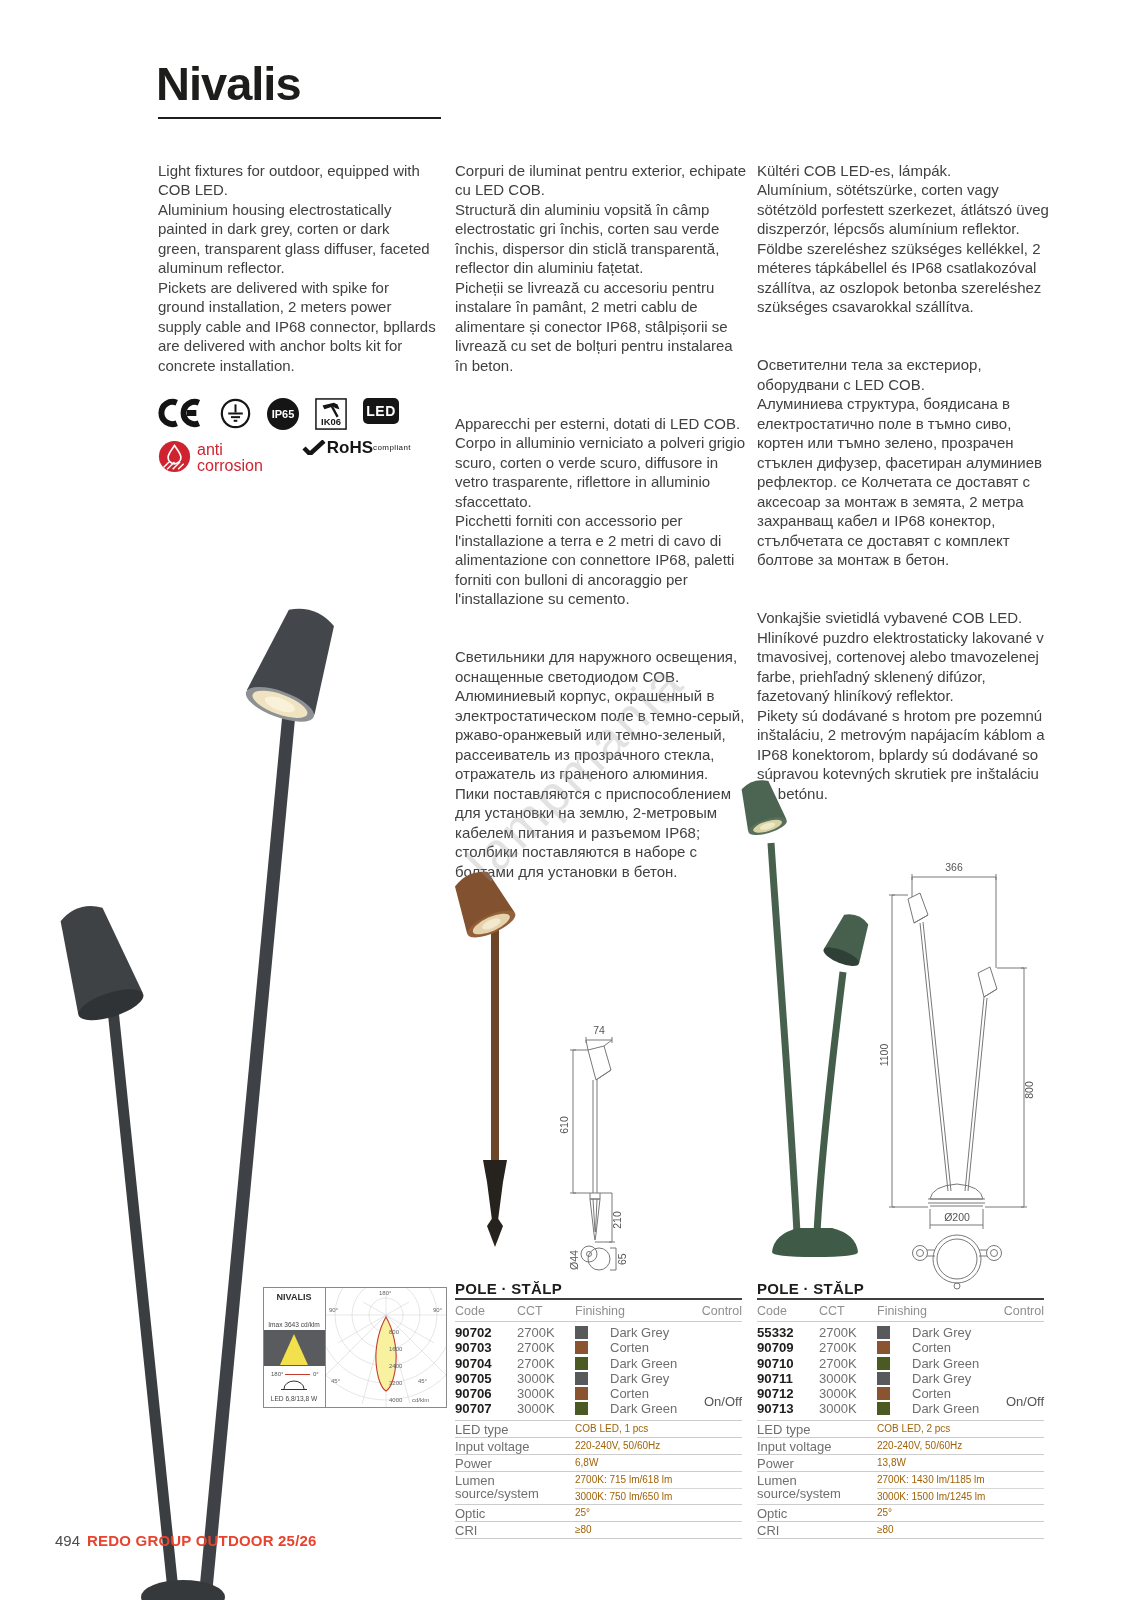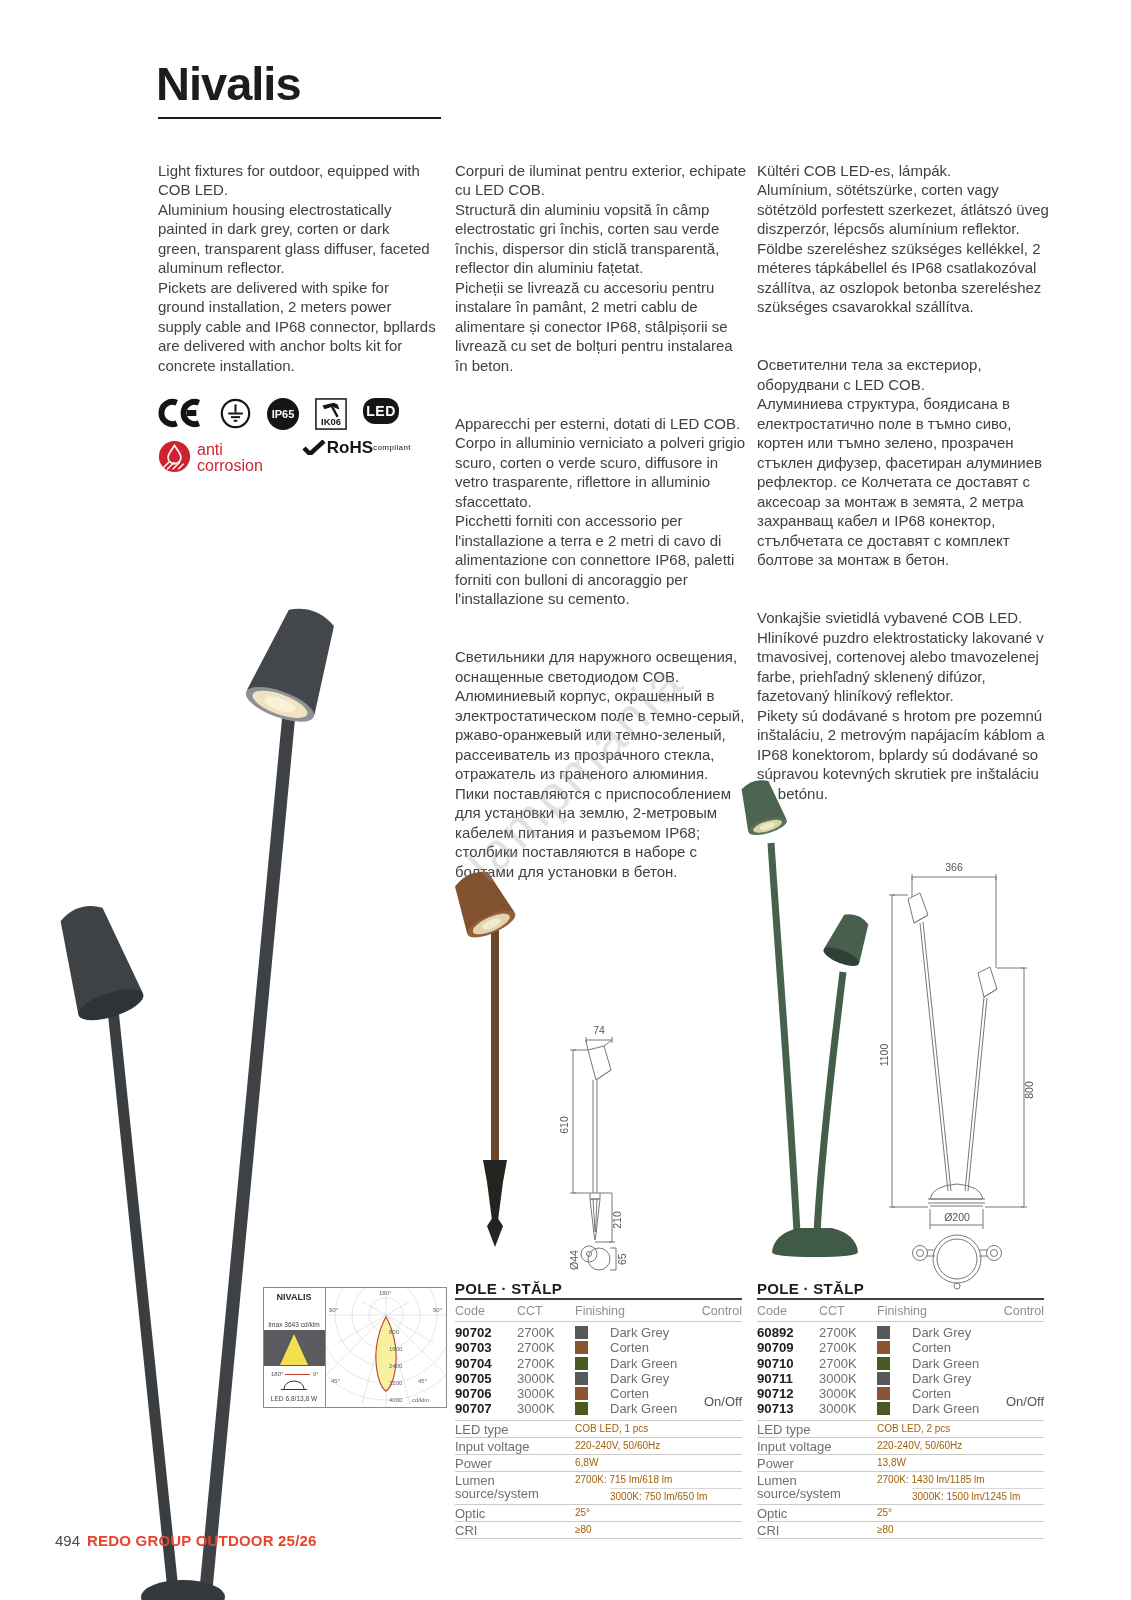--- a/index.html
+++ b/index.html
@@ -13,21 +13,21 @@
   .col1{left:158px;top:141px;width:278px;}
   .col2{left:455px;top:141px;width:292px;}
   .col3{left:757px;top:141px;width:292px;}
   .desc p{margin:0 0 19px 0;white-space:pre-line;}
   
   .certs{position:absolute;left:158px;top:398px;width:300px;}
   .cert-row1{display:flex;align-items:flex-start;gap:16px;height:34px;}
   .cert-row2{display:flex;align-items:flex-start;gap:6px;margin-top:8px;}
   .ip65{width:32px;height:32px;border-radius:50%;background:#151515;color:#fff;font-weight:bold;
         font-size:11px;display:flex;align-items:center;justify-content:center;}
-  .ledbox{width:36px;height:26px;border-radius:12px;background:#151515;color:#fff;font-weight:bold;
+  .ledbox{width:36px;height:26px;border-radius:5px;background:#151515;color:#fff;font-weight:bold;
         font-size:14px;display:flex;align-items:center;justify-content:center;letter-spacing:0.5px;}
   .anti-text{color:#cf2430;font-size:16px;line-height:16px;margin-top:2px;}
   .rohs{margin-left:32px;display:flex;flex-direction:row;align-items:center;line-height:10px;}
   .rohs .r1{font-size:17px;font-weight:bold;color:#151515;line-height:15px;}
   .rohs .r2{font-size:8px;color:#151515;letter-spacing:0.4px;}
   
   .photo-layer{position:absolute;left:0;top:0;z-index:1;pointer-events:none;}
   .tech{position:absolute;z-index:2;}
   .tech text{font-size:10.5px;fill:#555;font-family:"Liberation Sans","DejaVu Sans",sans-serif;}
   
@@ -46,21 +46,21 @@
   .trow{display:flex;align-items:flex-end;height:15.2px;font-size:13px;}
   .trow .code{width:62px;font-weight:bold;color:#1d1d1b;font-size:13.2px;}
   .trow .cct{width:58px;color:#6f6f6f;}
   .fin-cell{flex:1;display:flex;align-items:center;gap:22px;color:#6f6f6f;}
   .swatch{width:13px;height:13px;flex:0 0 13px;}
   .ctl{position:absolute;right:0;top:72px;font-size:13px;color:#555;}
   .specs{border-top:1px solid #ccc;}
   .srow{display:flex;border-bottom:1px solid #ccc;padding:1px 0;font-size:13px;line-height:13px;}
   .slabel{width:120px;color:#6f6f6f;padding-top:1px;}
   .sval{flex:1;color:#a16207;font-size:10px;}
-  .sval .v2{border-top:1px solid #d8d8d8;margin-top:1.5px;padding-top:1.5px;margin-left:35px;}
+  .sval .v2{border-top:1px solid #d8d8d8;margin-top:1.5px;padding-top:1.5px;}
   
   .footer{position:absolute;left:55px;top:1532px;z-index:5;font-size:15px;}
   .footer .pg{color:#4c4c4c;margin-right:7px;}
   .footer .brand{color:#e8432e;font-weight:bold;letter-spacing:0.2px;}
 </style>
 </head>
 <body>
 
 <div class="page">
 
@@ -433,21 +433,21 @@
   <div class="ptable t-right">
     <div class="tt">POLE · STĂLP</div>
     <div class="thead">
       <span class="c-code">Code</span>
       <span class="c-cct">CCT</span>
       <span class="c-fin">Finishing</span>
       <span class="c-ctl">Control</span>
     </div>
     <div class="rows">
       <div class="trow">
-        <span class="code">60892</span>
+        <span class="code">55332</span>
         <span class="cct">2700K</span>
         <span class="fin-cell">
           <span class="swatch" style="background-color: rgb(88, 89, 91);"></span>
           <span>Dark Grey</span>
         </span>
       </div>
       <div class="trow">
         <span class="code">90709</span>
         <span class="cct">2700K</span>
         <span class="fin-cell">

